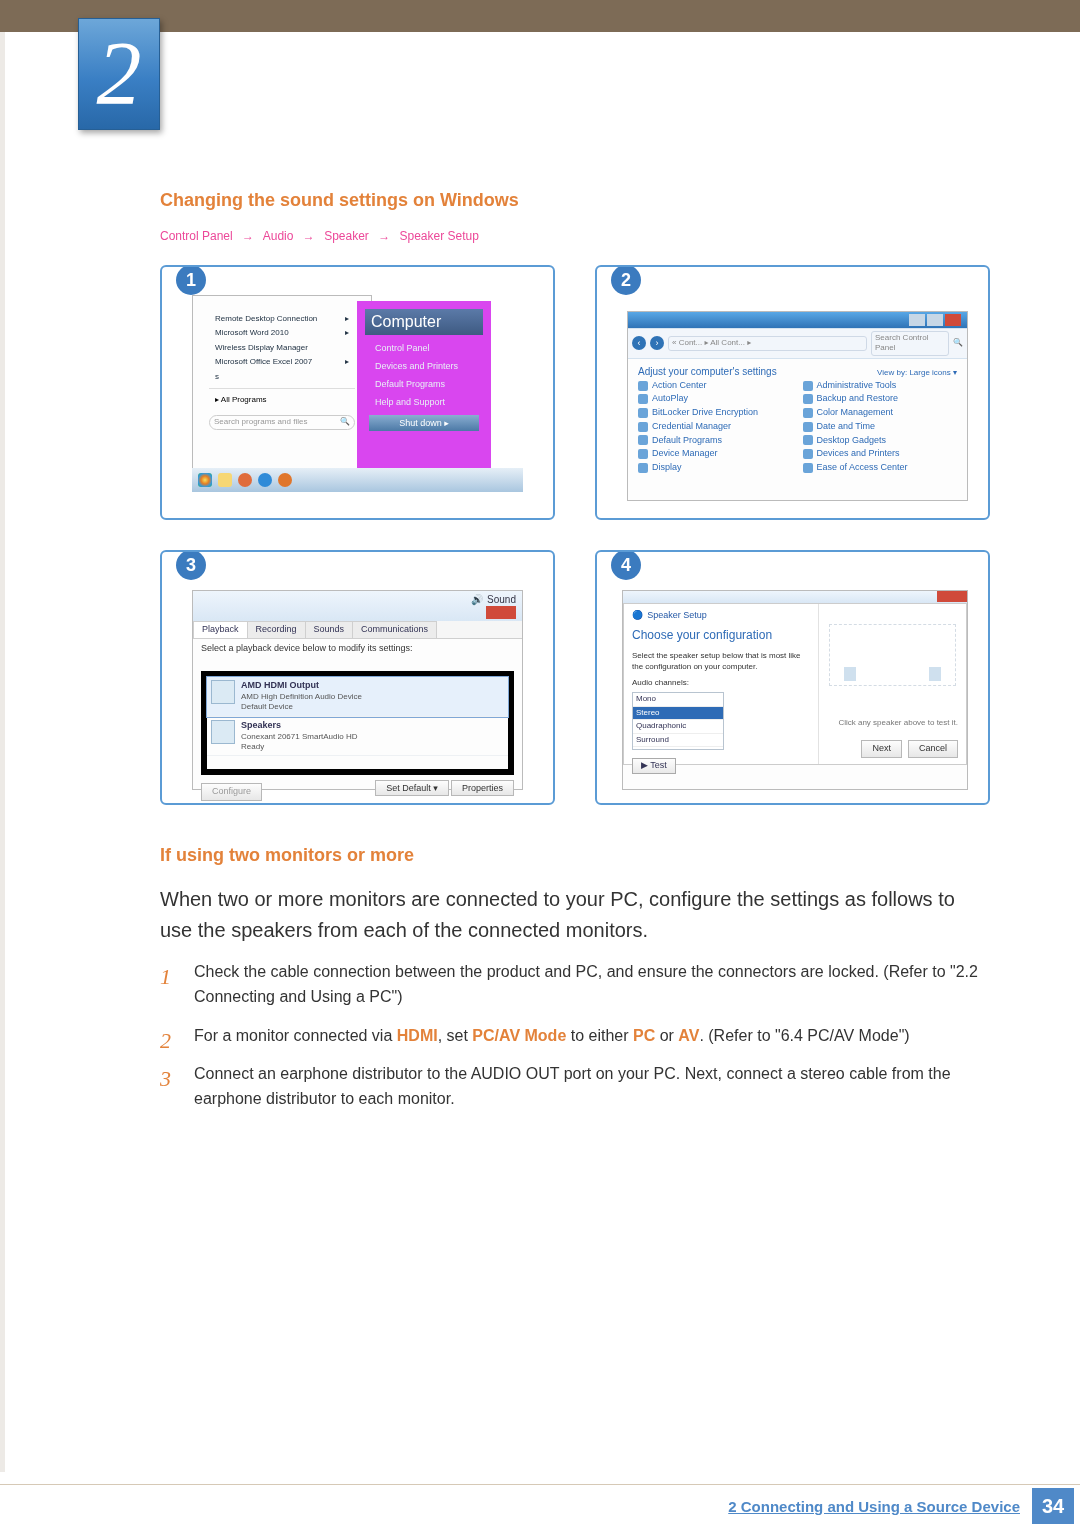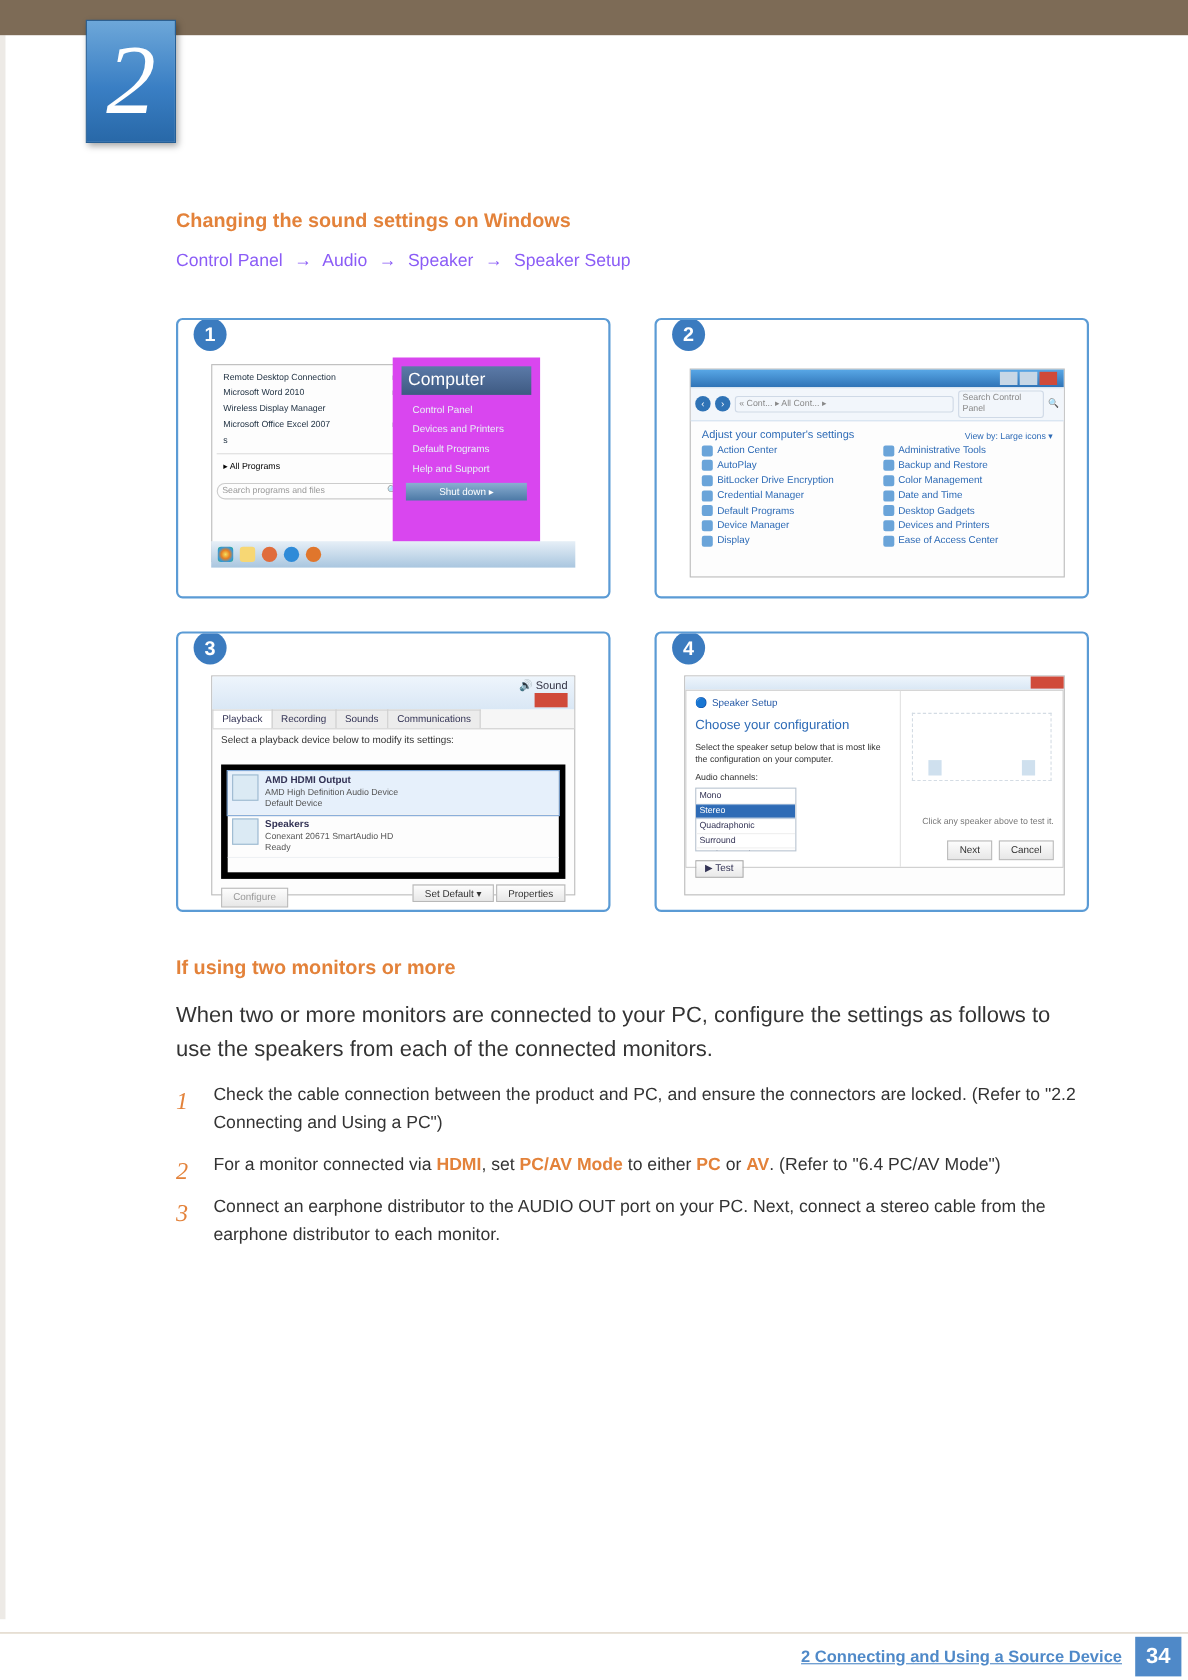--- a/index.html
+++ b/index.html
@@ -64,23 +64,23 @@
     top: 190px;
     width: 830px;
   }
   .subhead {
     color: #e3823a;
     font-size: 18px;
     font-weight: bold;
     margin: 0 0 18px 0;
   }
   .breadcrumb {
-    font-size: 16px;
-    color: #8b5cf6;
-    margin-bottom: 42px;
+    font-size: 12px;
+    color: #ec4899;
+    margin-bottom: 22px;
   }
   .arrow { margin: 0 6px; }
   
   .shot-grid {
     display: grid;
     grid-template-columns: 1fr 1fr;
     gap: 30px 40px;
     margin-bottom: 40px;
   }
   .shot-box {
@@ -113,23 +113,23 @@
     border: 1px solid #bbb;
     background: #fdfdfd;
     font-size: 8px;
     line-height: 1.3;
     color: #335;
     box-sizing: border-box;
   }
   
   .shot1-win1 {
     position: absolute;
-    left: 30px; top: 40px;
+    left: 30px; top: 28px;
     width: 180px; height: 180px;
-    padding: 4px;
+    padding: 16px;
   }
   .menu-item {
     padding: 2px 6px;
     color: #234;
     white-space: nowrap;
   }
   .menu-item.caret::after{content:"▸"; float:right;}
   .menu-sep{border-top:1px solid #ddd;margin:4px 0;}
   .search-pill{
     border:1px solid #ccc;border-radius:10px;padding:1px 4px;color:#999;display:flex;justify-content:space-between;align-items:center;margin-top:8px;

